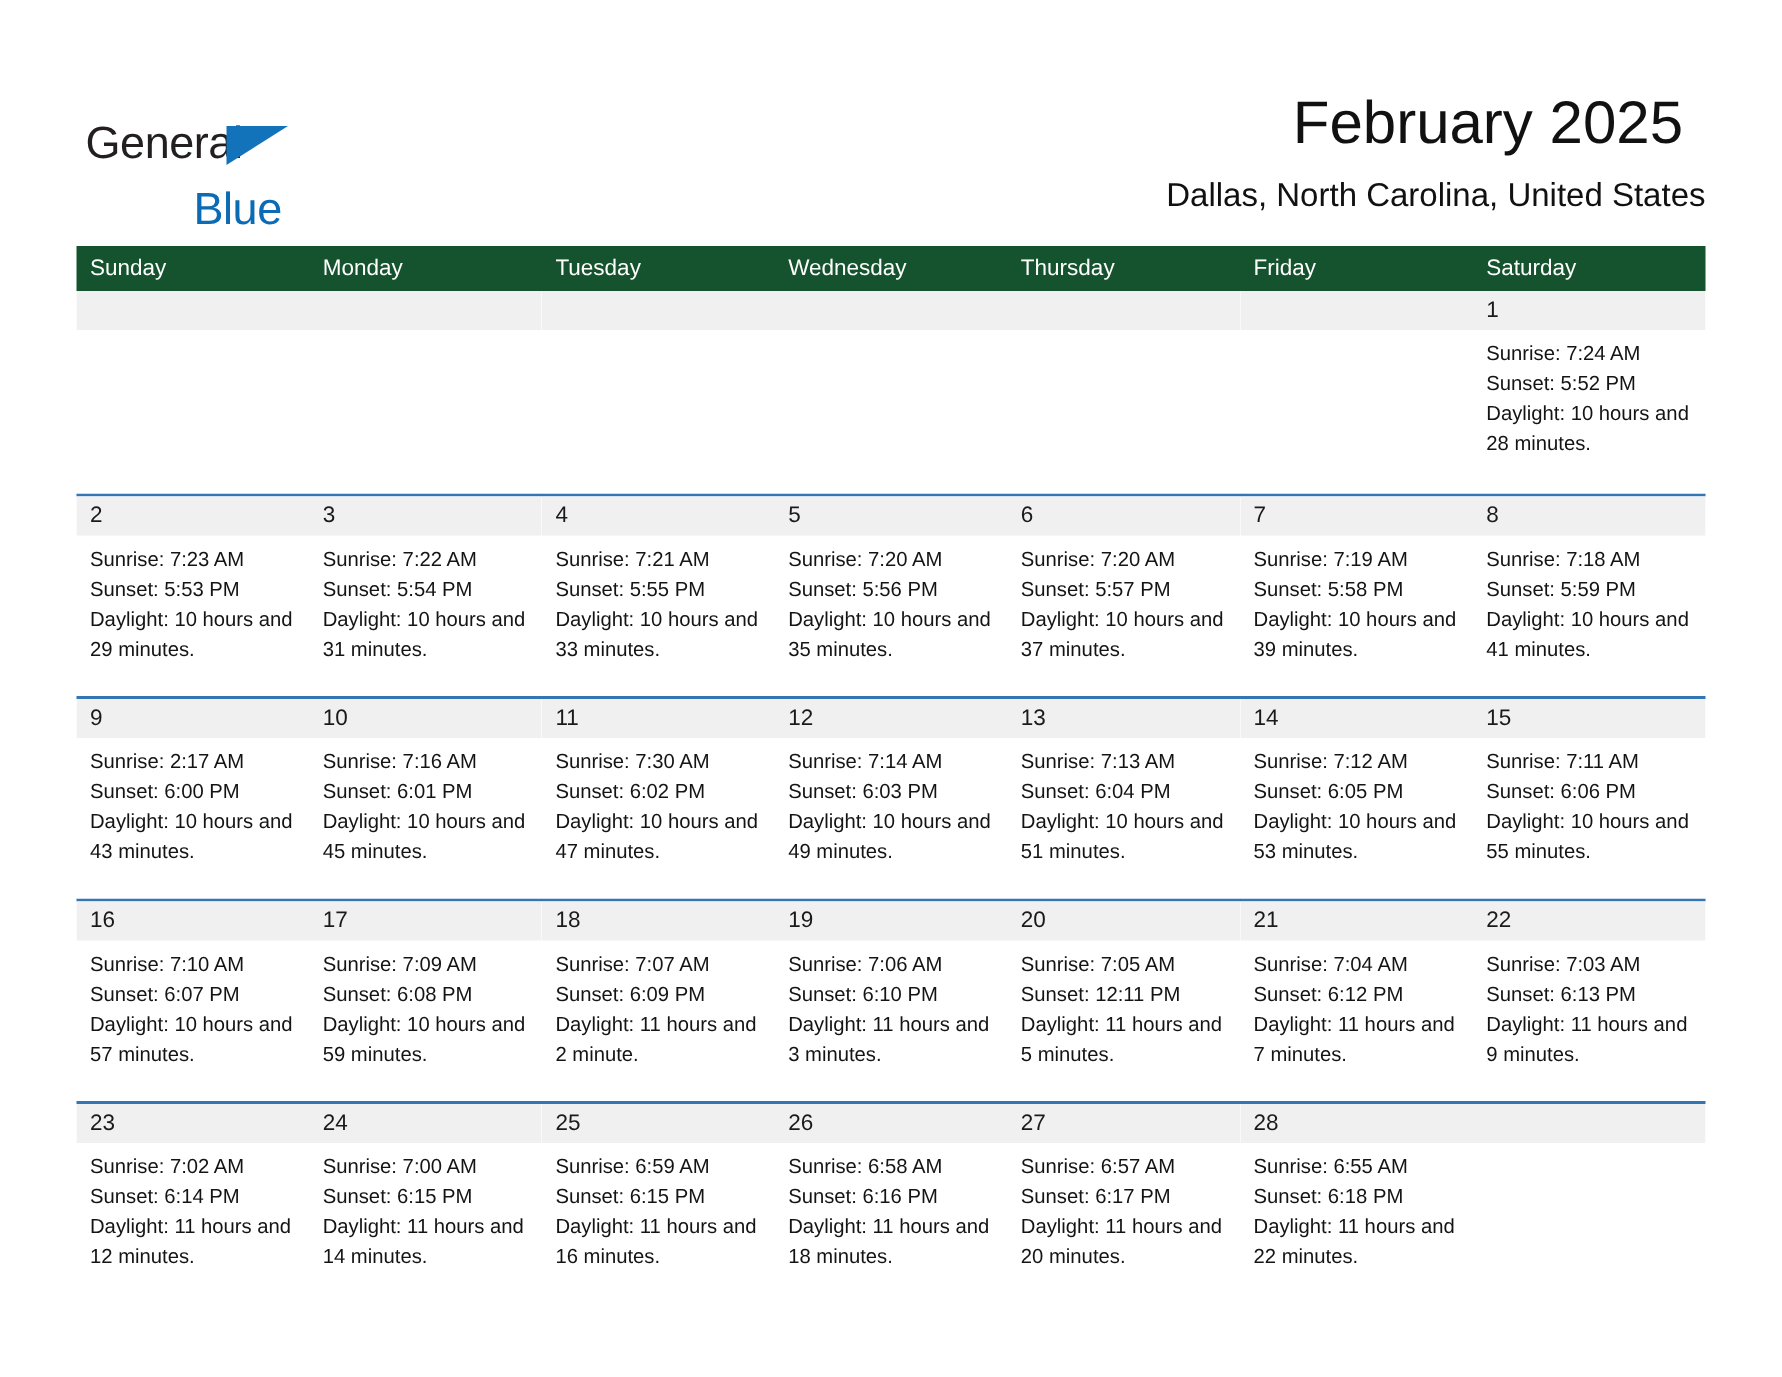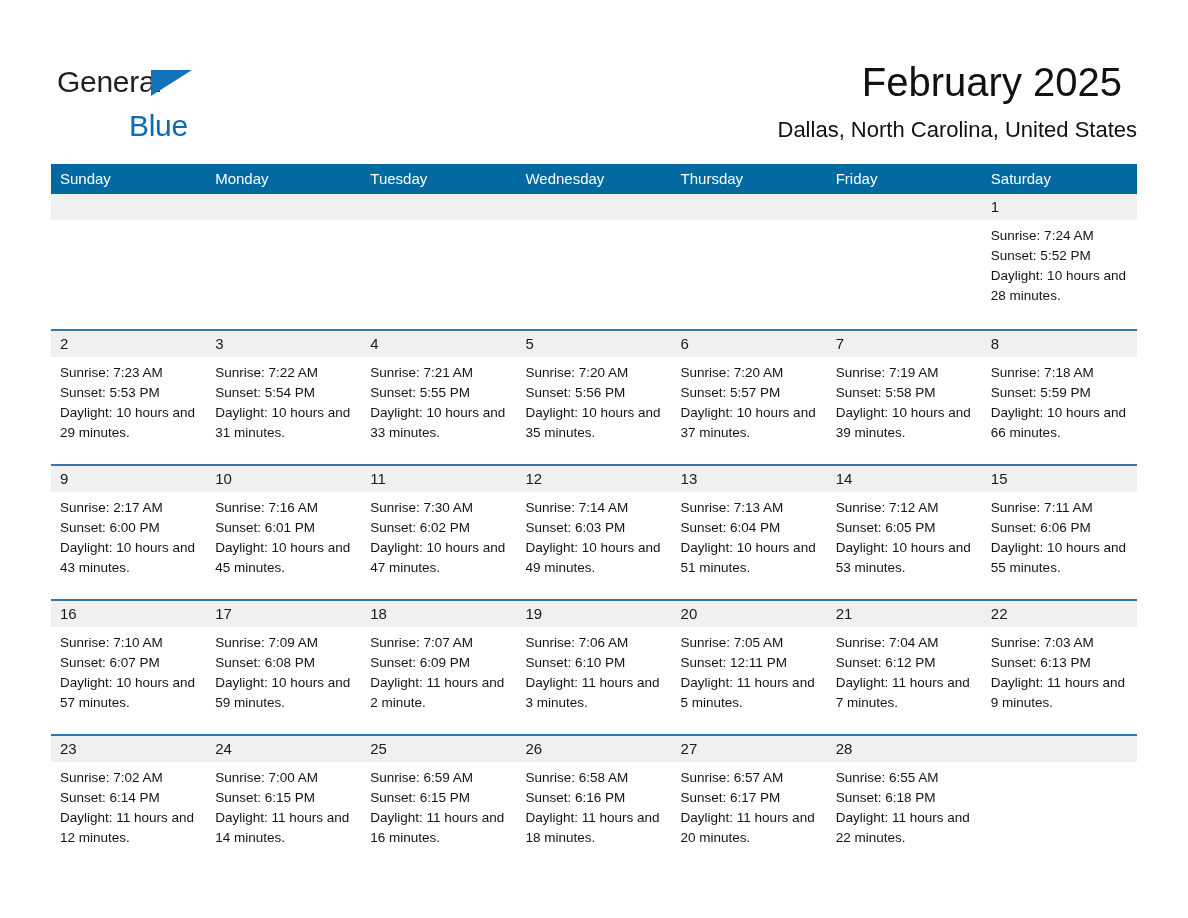--- a/index.html
+++ b/index.html
@@ -18,21 +18,21 @@
     position: relative;
     width: 1188px;
     height: 918px;
     box-sizing: border-box;
     padding: 0 51px;
   }
 
   
   .masthead {
     display: flex;
-    align-items: center;
+    align-items: flex-end;
     justify-content: space-between;
     padding-top: 44px;
   }
   .brand {
     position: relative;
     width: 150px;
     height: 70px;
     flex: 0 0 auto;
   }
   .brand-general {
@@ -85,21 +85,21 @@
     margin: 12px 0 0 0;
   }
 
   
   .calendar {
     margin-top: 22px;
     width: 1086px;
   }
   .dow-row {
     display: flex;
-    background: #0369a1;
+    background: #14532d;
     height: 30px;
   }
   .dow {
     flex: 1 1 0;
     color: #ffffff;
     font-size: 15px;
     line-height: 30px;
     padding-left: 9px;
     box-sizing: border-box;
     white-space: nowrap;
@@ -253,21 +253,21 @@
               <div>Sunrise: 7:19 AM</div>
               <div>Sunset: 5:58 PM</div>
               <div class="wrapline">Daylight: 10 hours and 39 minutes.</div>
             </div>
           </div>
           <div class="cell">
             <div class="daynum-band"><span class="daynum">8</span></div>
             <div class="info">
               <div>Sunrise: 7:18 AM</div>
               <div>Sunset: 5:59 PM</div>
-              <div class="wrapline">Daylight: 10 hours and 66 minutes.</div>
+              <div class="wrapline">Daylight: 10 hours and 41 minutes.</div>
             </div>
           </div>
         </div>
         <div class="week">
           <div class="cell">
             <div class="daynum-band"><span class="daynum">9</span></div>
             <div class="info">
               <div>Sunrise: 2:17 AM</div>
               <div>Sunset: 6:00 PM</div>
               <div class="wrapline">Daylight: 10 hours and 43 minutes.</div>

